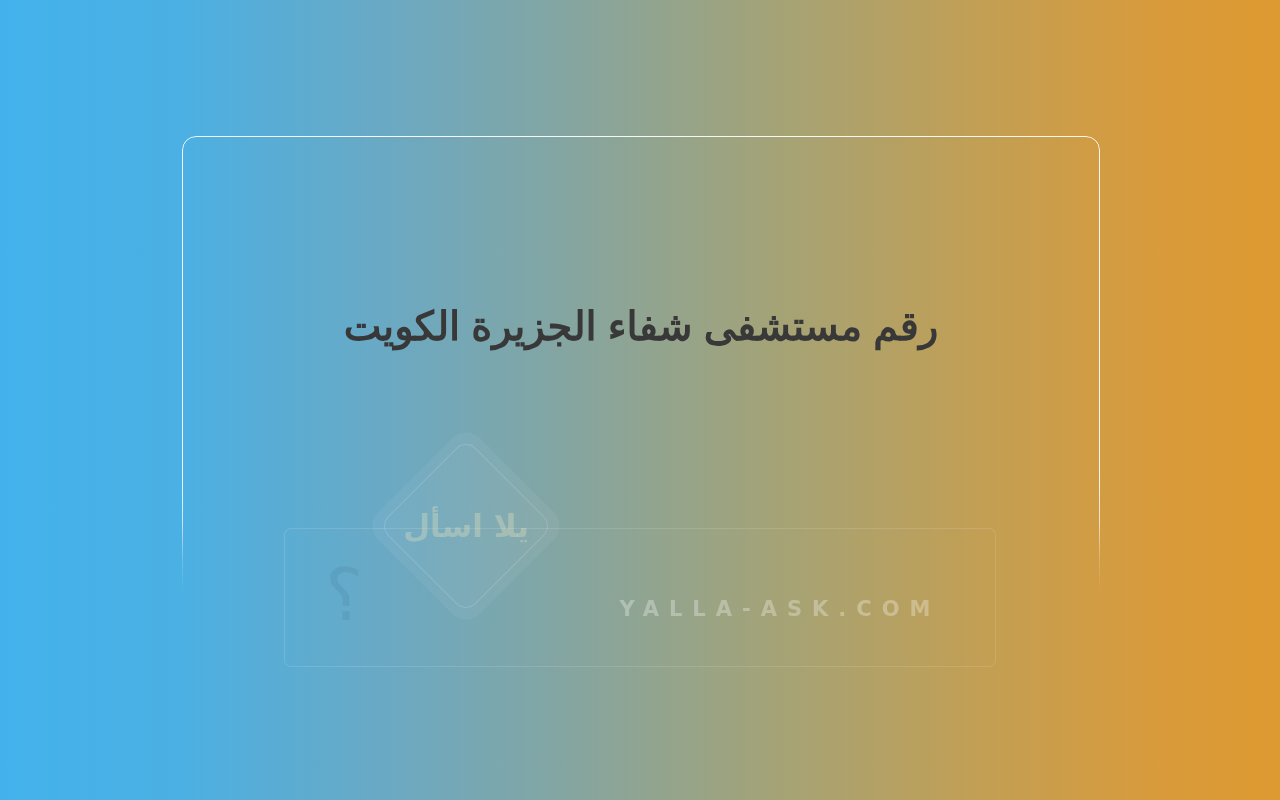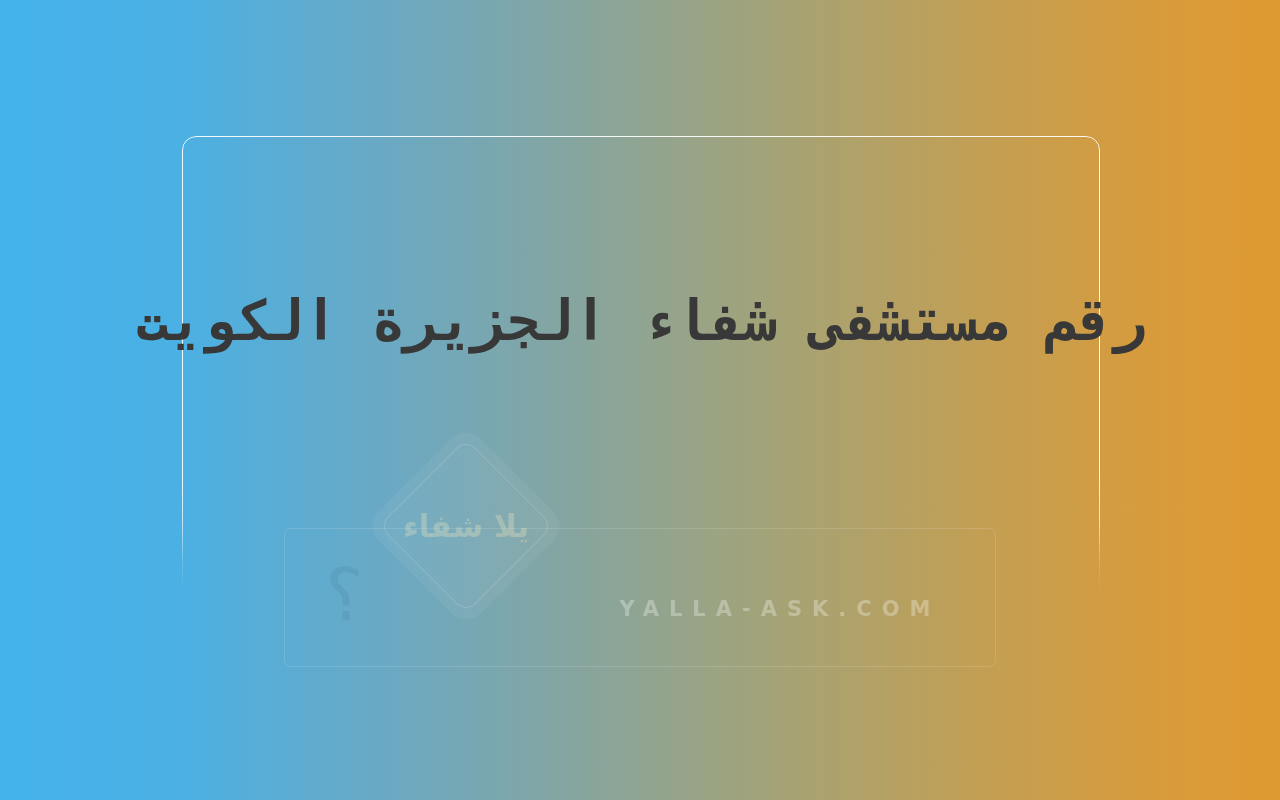--- a/index.html
+++ b/index.html
@@ -53,22 +53,22 @@
     width: 918px;
     height: 380px;
     display: flex;
     align-items: center;
     justify-content: center;
     padding: 0 24px;
     box-sizing: border-box;
   }
   .page-title {
     margin: 0;
-    font-family: Liberation Mono, monospace;
-    font-size: 56px;
+    font-family: Liberation Sans, sans-serif;
+    font-size: 40px;
     font-weight: 700;
     line-height: 1.32;
     color: #383838;
     text-align: center;
     direction: rtl;
     letter-spacing: 0;
     white-space: nowrap;
   }
 
   
@@ -180,21 +180,21 @@
   </div>
 
   <div class="watermark">
 
     <div class="wm-box"></div>
 
     <div class="wm-diamond">
       <div class="wm-diamond-inner"></div>
     </div>
 
-    <div class="wm-diamond-label">يلا شفاء</div>
+    <div class="wm-diamond-label">يلا اسأل</div>
 
     <div class="wm-qmark">؟</div>
 
     <div class="wm-domain">YALLA-ASK.COM</div>
 
   </div>
 
 </div>
 
 </body></html>

